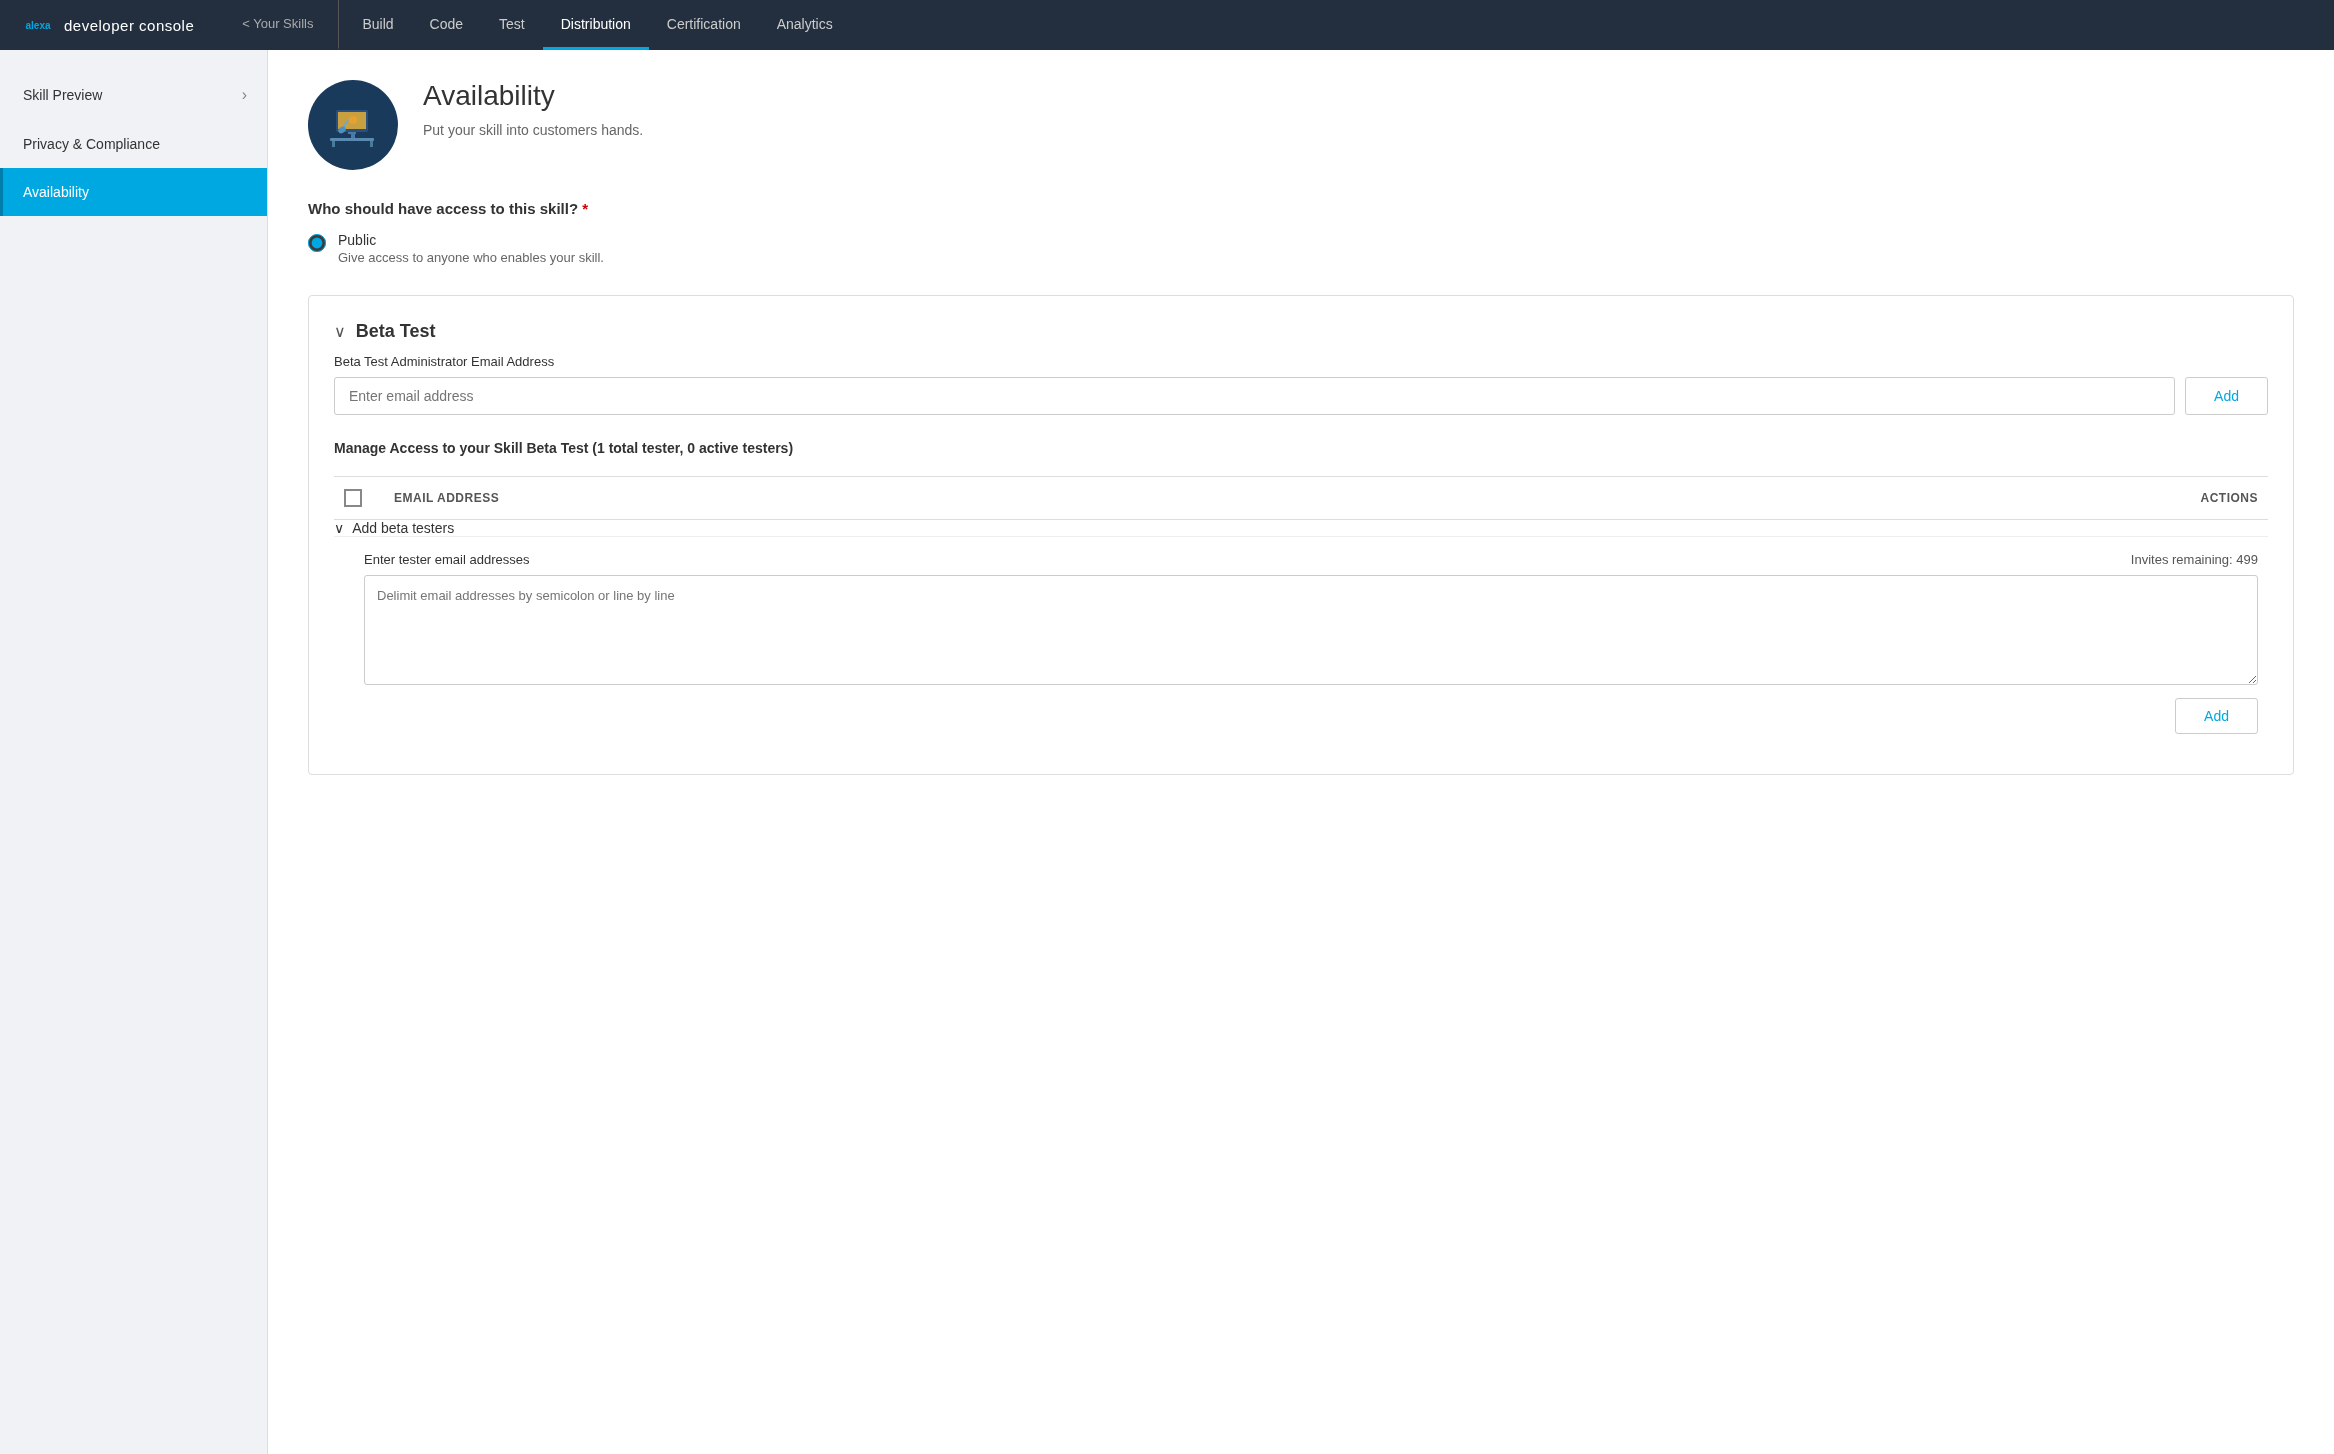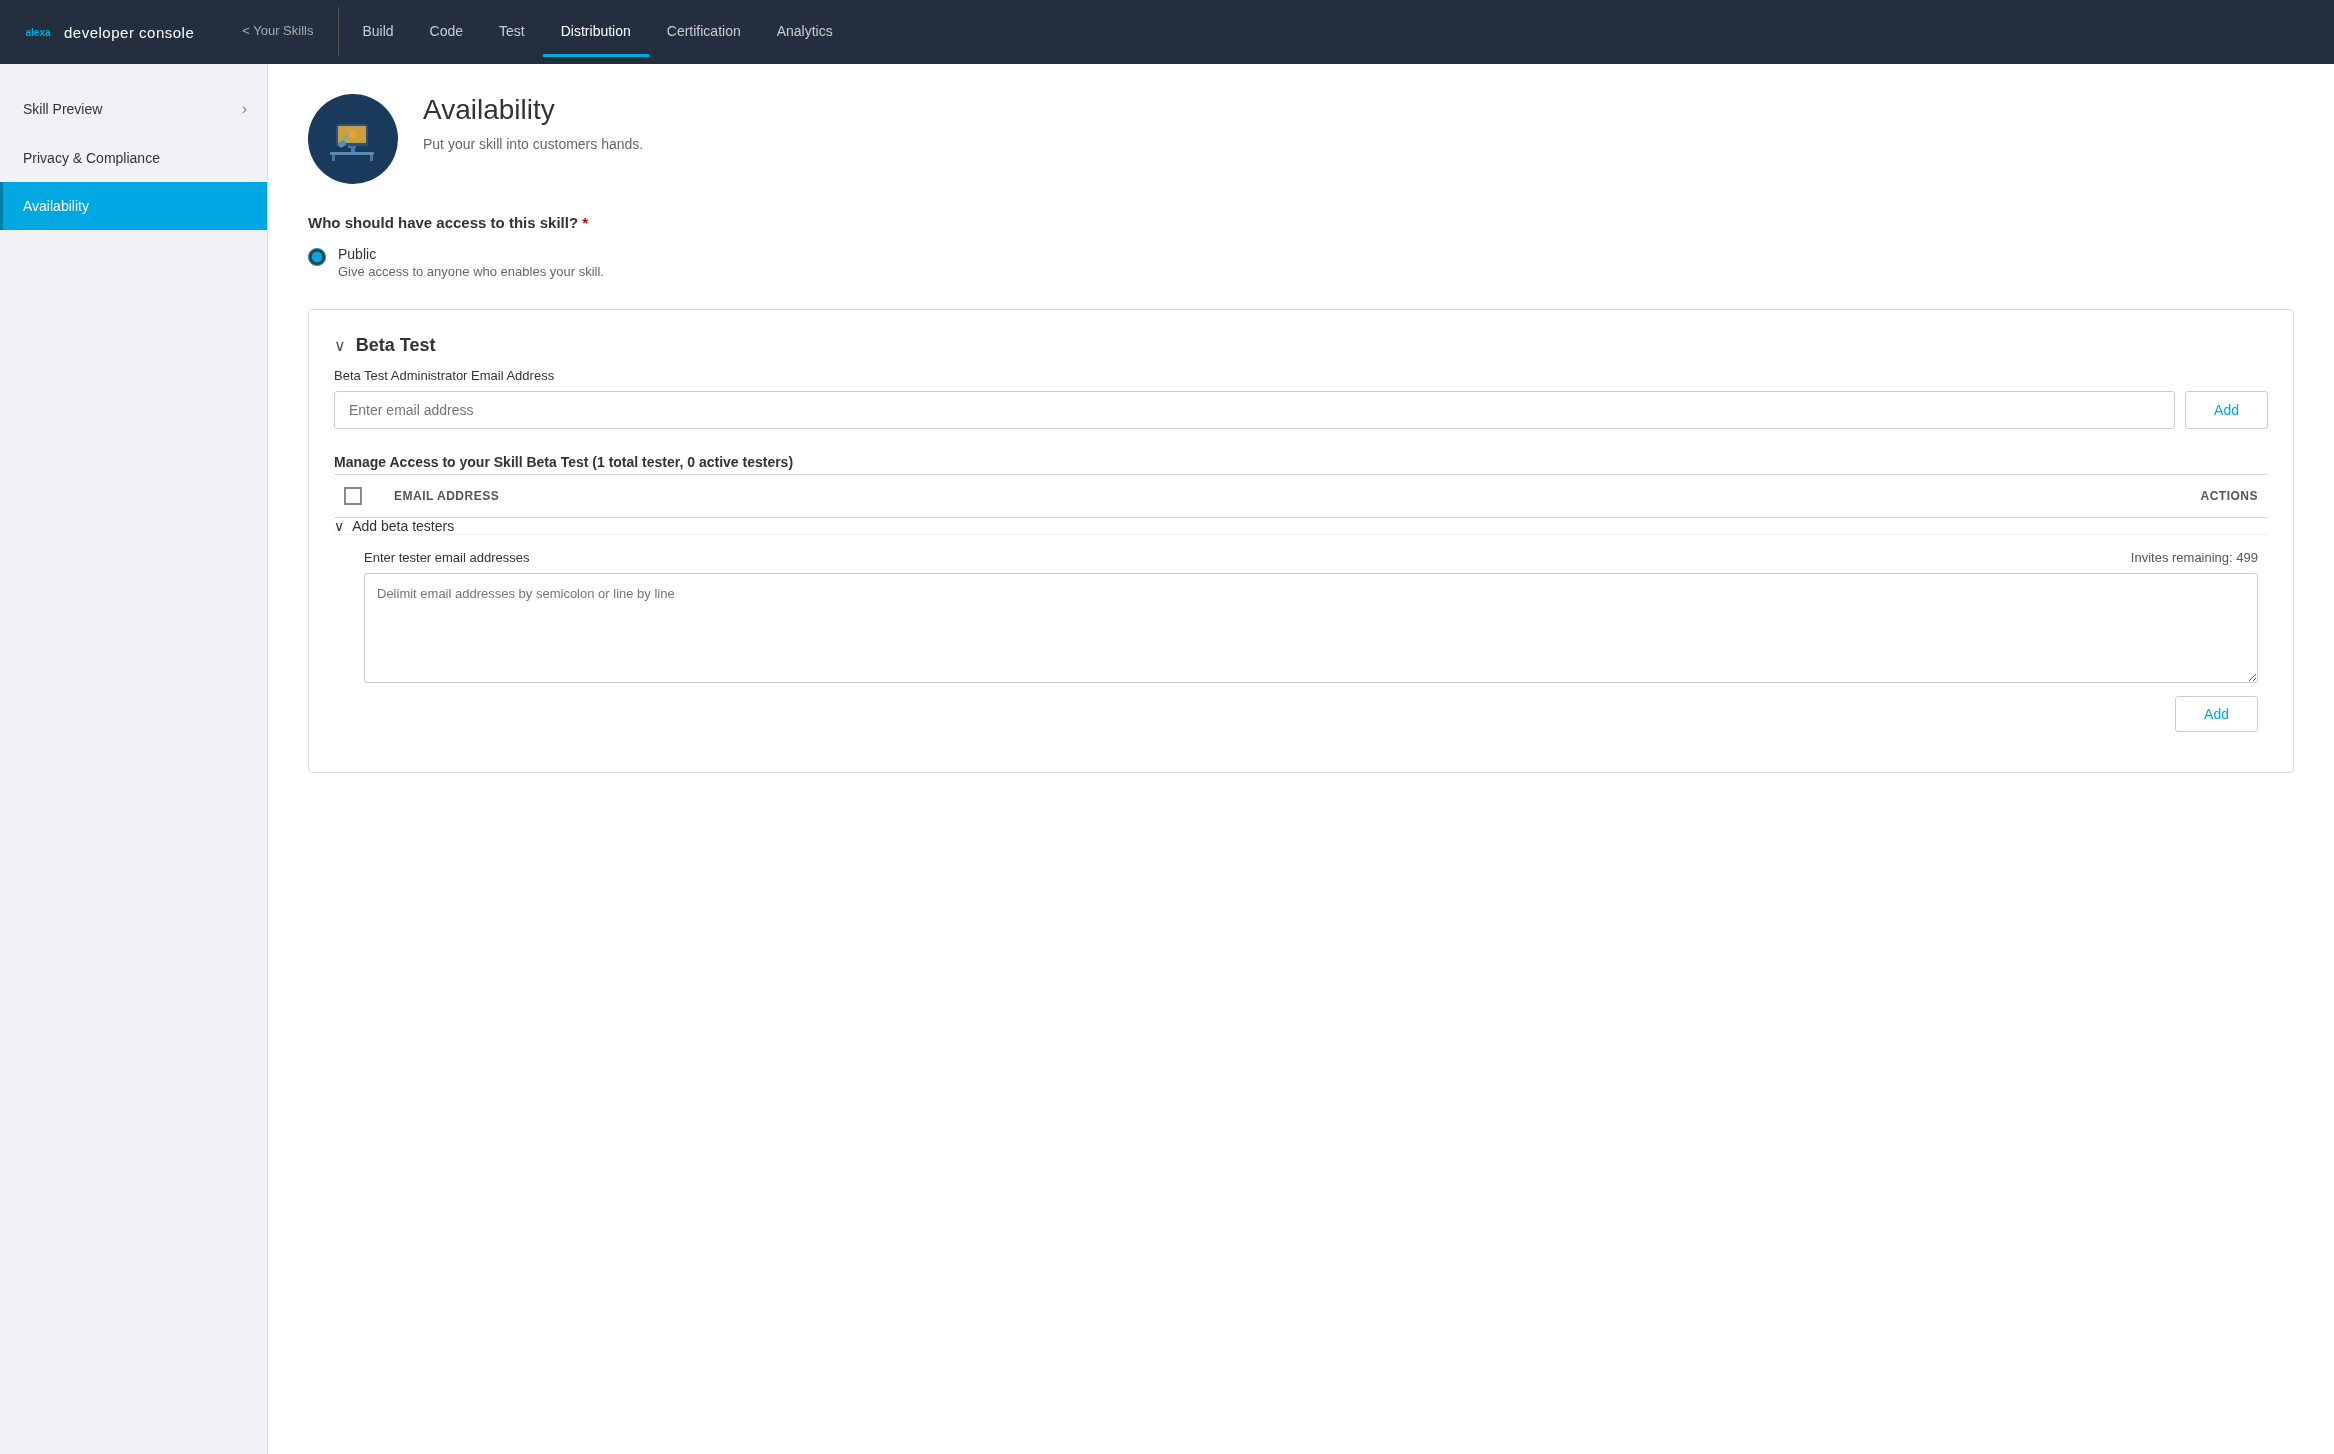--- a/index.html
+++ b/index.html
@@ -1,21 +1,21 @@
 <!DOCTYPE html>
 <html><head>
   <meta charset="utf-8">
   <style>
     * { box-sizing: border-box; margin: 0; padding: 0; }
     body { font-family: "Amazon Ember", Arial, sans-serif; background: #f5f5f5; color: #333; font-size: 14px; }
 
     
     .top-bar {
       background: #232f3e;
-      height: 64px;
+      height: 50px;
       display: flex;
       align-items: center;
       padding: 0 20px;
       gap: 0;
     }
     .top-bar-logo {
       display: flex;
       align-items: center;
       gap: 8px;
       margin-right: 30px;
@@ -233,21 +233,21 @@
       font-size: 14px;
       cursor: pointer;
       font-weight: 500;
     }
 
     
     .manage-access-title {
       font-size: 14px;
       font-weight: 700;
       color: #333;
-      margin-bottom: 4px;
+      margin-bottom: 20px;
     }
 
     
     .testers-table {
       width: 100%;
       border-collapse: collapse;
     }
     .testers-table thead tr {
       border-top: 1px solid #ddd;
       border-bottom: 1px solid #ddd;

